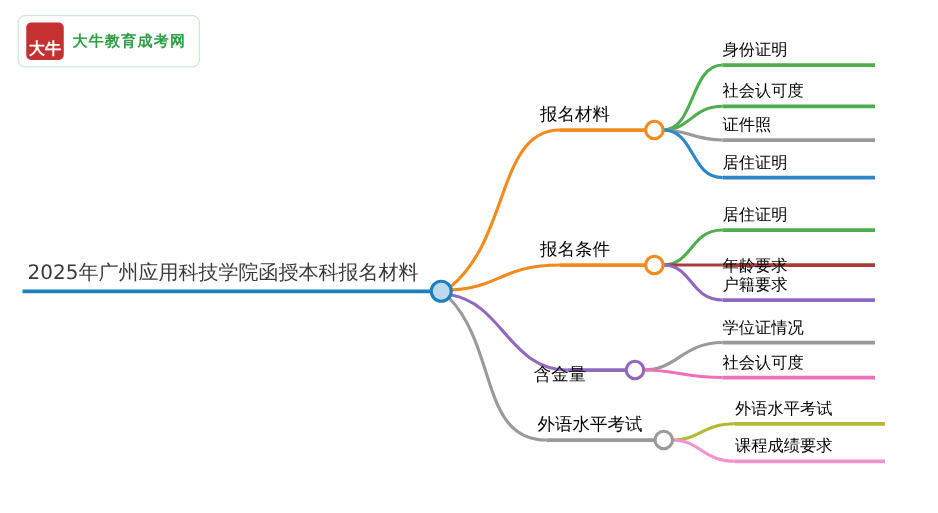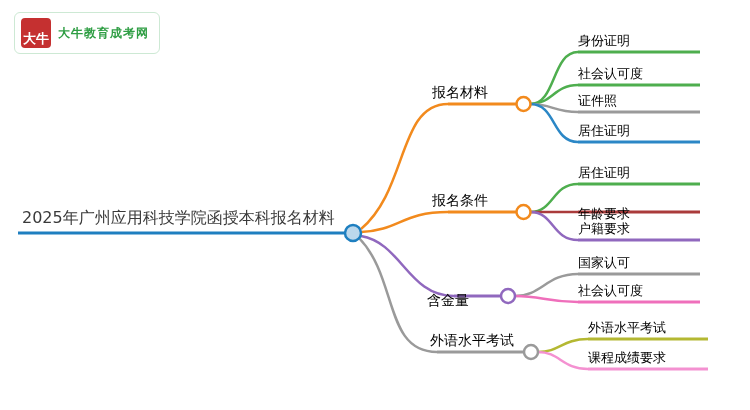--- a/index.html
+++ b/index.html
@@ -86,19 +86,19 @@
 
   <div class="lbl child-lbl" style="left:578px; top:32px;  width:122px;">身份证明</div>
   <div class="lbl child-lbl" style="left:578px; top:65px;  width:122px;">社会认可度</div>
   <div class="lbl child-lbl" style="left:578px; top:122px; width:122px;">居住证明</div>
   <div class="lbl child-lbl" style="left:578px; top:92px;  width:122px;">证件照</div>
 
   <div class="lbl child-lbl" style="left:578px; top:164px; width:122px;">居住证明</div>
   <div class="lbl child-lbl" style="left:578px; top:192px; width:122px;margin-top:13px;">年龄要求</div>
   <div class="lbl child-lbl" style="left:578px; top:220px; width:122px;">户籍要求</div>
 
-  <div class="lbl child-lbl" style="left:578px; top:254px; width:122px;">国家认可</div>
+  <div class="lbl child-lbl" style="left:578px; top:254px; width:122px;">学位证情况</div>
   <div class="lbl child-lbl" style="left:578px; top:282px; width:122px;">社会认可度</div>
 
   <div class="lbl child-lbl" style="left:588px; top:319px; width:120px;">外语水平考试</div>
   <div class="lbl child-lbl" style="left:588px; top:349px; width:120px;">课程成绩要求</div>
 
 </div>
 
 </body></html>

